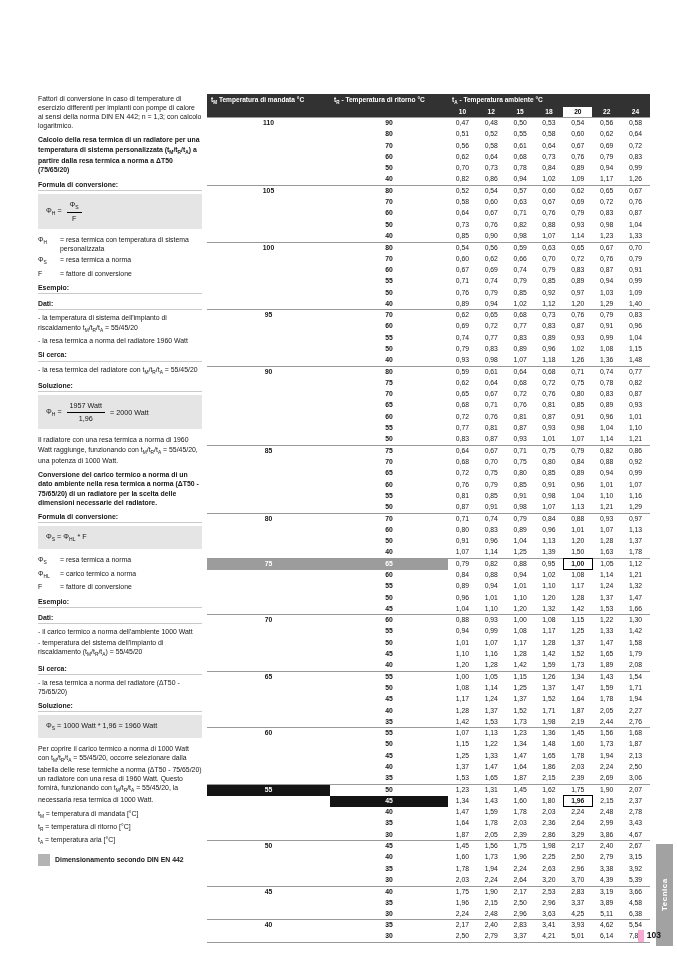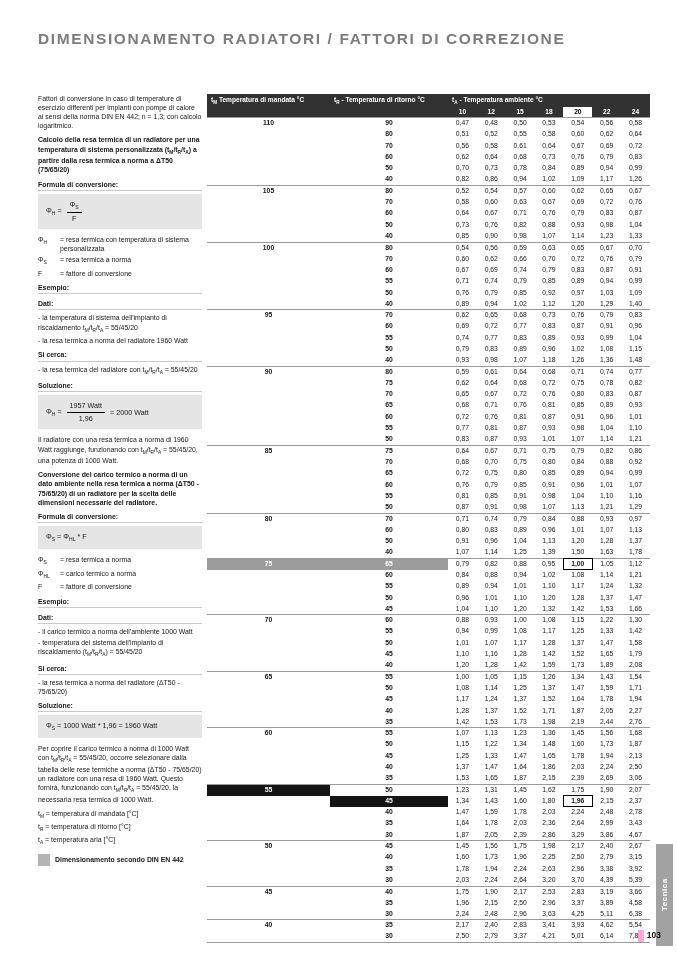--- a/index.html
+++ b/index.html
@@ -65,21 +65,20 @@
   .page-num {
     position:absolute; right:16px; top:930px;
     font-size:8.5px; font-weight:bold; border-left:6px solid #f9a8d4; padding-left:3px; line-height:1.4;
   }
 </style>
 </head>
 <body>
 
 <div class="page">
 
-  <div class="title">DIMENSIONAMENTO RADIATORI / FATTORI DI CORREZIONE</div>
 
   <div class="sidebar">
     <p class="sb-p">Fattori di conversione in caso di temperature di esercizio differenti per impianti con pompe di calore ai sensi della norma DIN EN 442; n = 1,3; con calcolo logaritmico.</p>
 
     <p class="sb-p sb-bold">Calcolo della resa termica di un radiatore per una temperatura di sistema personalizzata (t<sub>M</sub>/t<sub>R</sub>/t<sub>A</sub>) a partire dalla resa termica a norma a ΔT50 (75/65/20)</p>
 
     <p class="sb-label">Formula di conversione:</p>
     <div class="fbox">
       <span>Φ<sub>H</sub>  =</span>
       <span class="frac">

